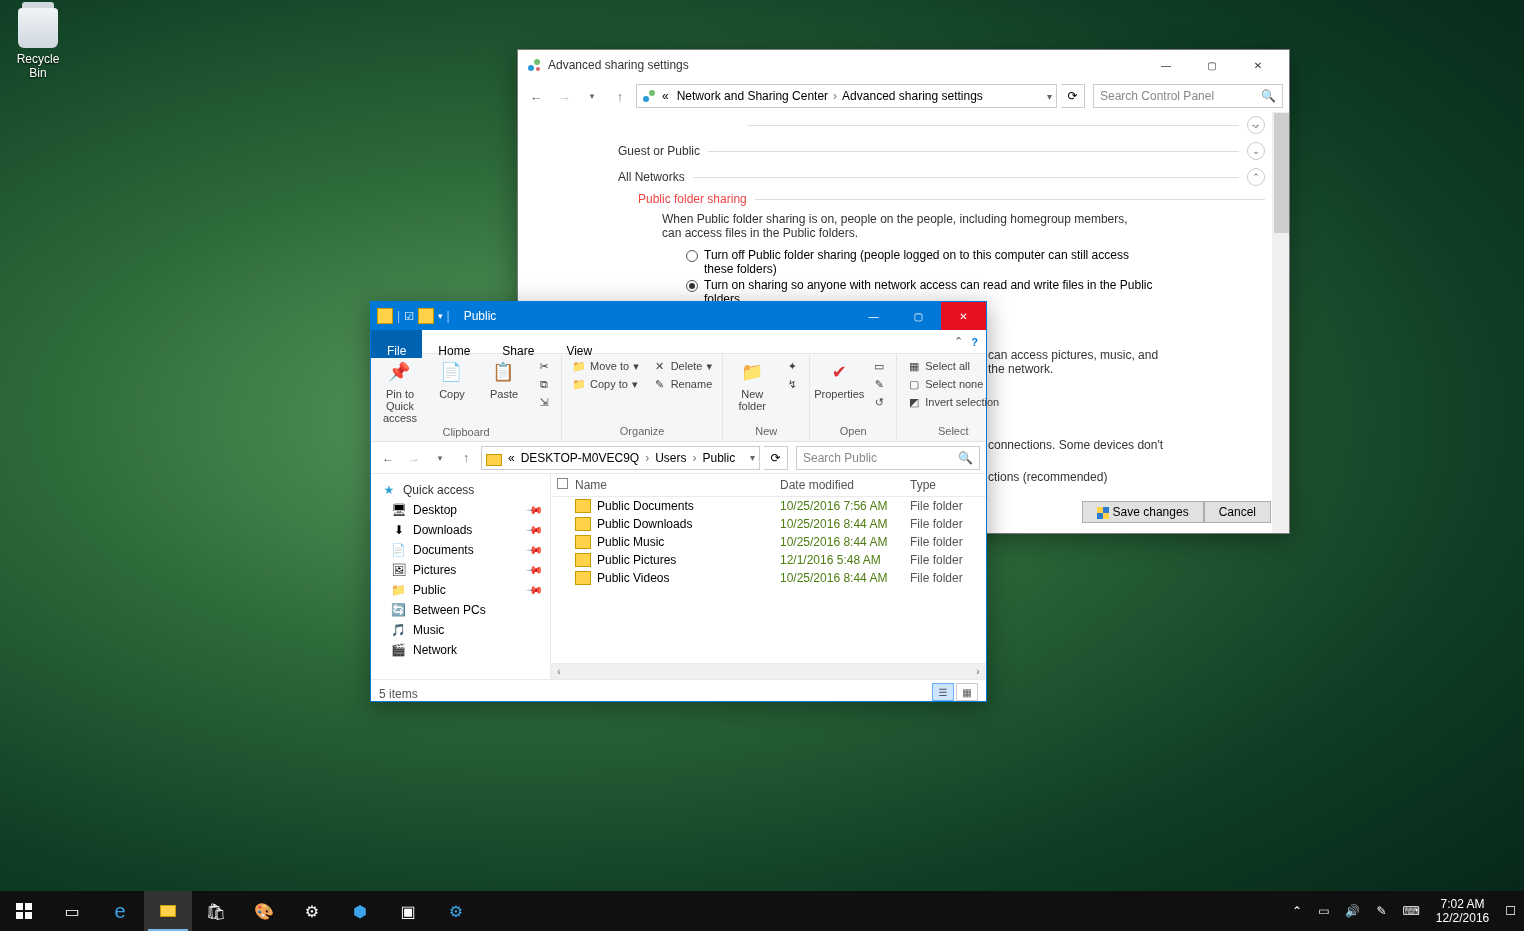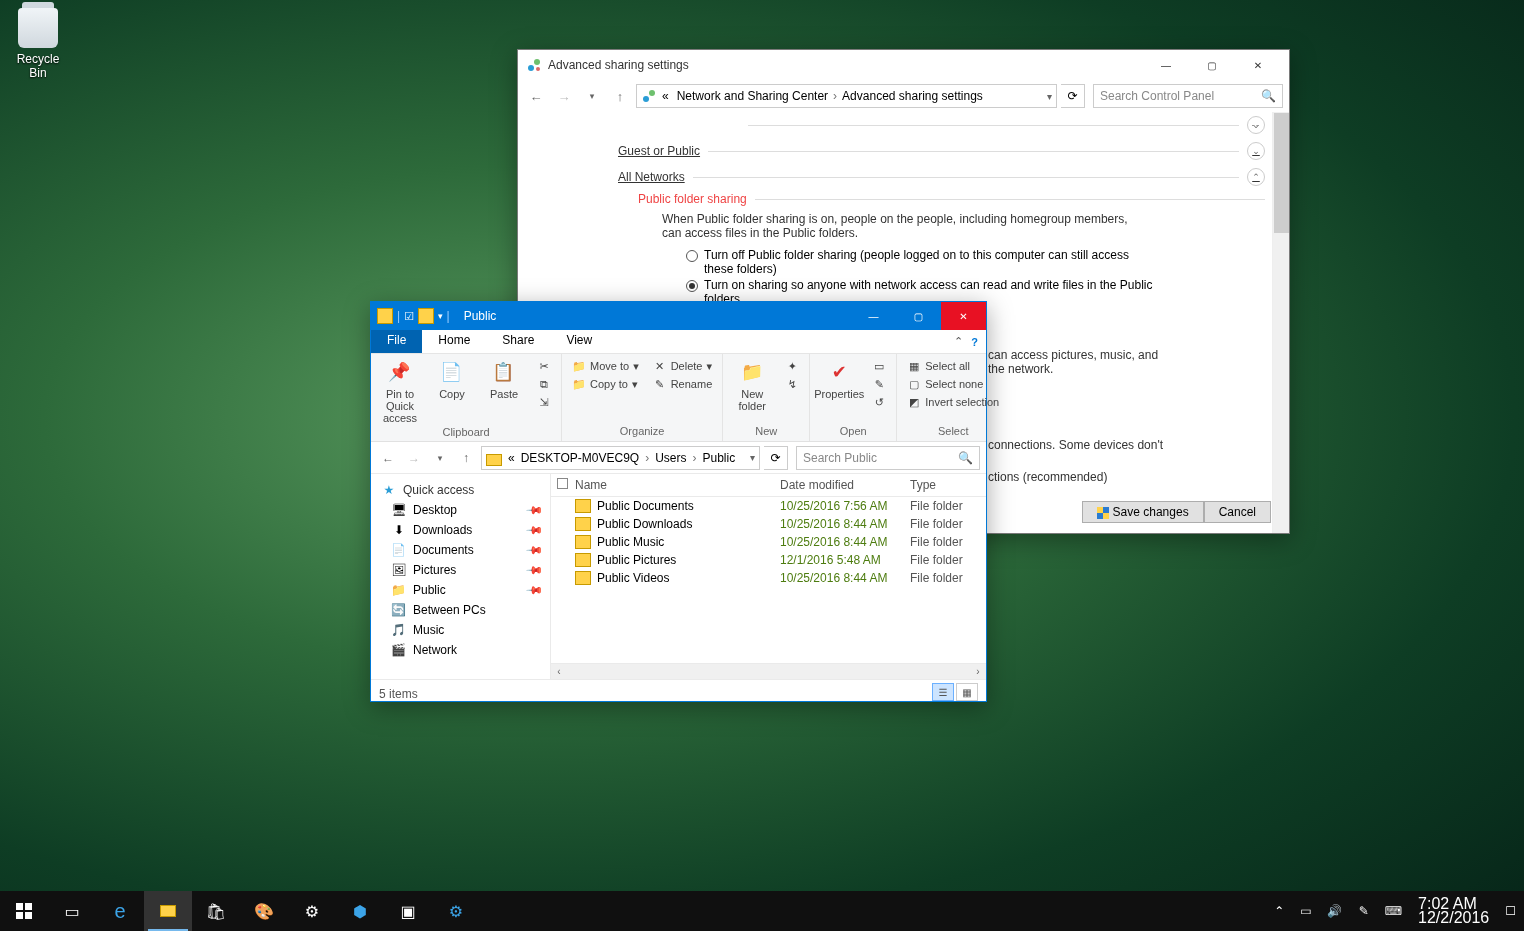--- a/index.html
+++ b/index.html
@@ -24,21 +24,21 @@
 .cp-nav { height: 32px; display:flex; align-items:center; padding: 0 6px; gap:4px; }
 .cp-nav .navbtn { width:24px; height:24px; display:flex; align-items:center; justify-content:center; color:#666; font-size:13px; }
 .cp-nav .breadcrumb { flex:1; border:1px solid #ccc; height:24px; display:flex; align-items:center; font-size:12px; padding:0 4px; gap:2px; overflow:hidden; white-space:nowrap;}
 .cp-nav .breadcrumb .bc-item { padding:0 3px; }
 .cp-nav .breadcrumb .sep { color:#777; }
 .cp-nav .refresh { width:24px; height:24px; border:1px solid #ccc; border-left:none; display:flex; align-items:center; justify-content:center; font-size:12px;}
 .cp-nav .search { width:190px; height:24px; border:1px solid #ccc; display:flex; align-items:center; font-size:12px; padding:0 6px; color:#888; margin-left:4px;}
 .cp-nav .search .sicon { margin-left:auto; color:#666; }
 .cp-body { position:relative; height: calc(100% - 62px); overflow:hidden; }
 .cp-content { position:absolute; inset:0; padding: 10px 24px 10px 100px; font-size:12px; overflow:hidden;}
-.cp-section-title { font-size:12px; color:#333; display:flex; align-items:center; gap:8px; margin: 8px 0 6px; text-decoration: underline; }
+.cp-section-title { font-size:12px; color:#333; display:flex; align-items:center; gap:8px; margin: 8px 0 6px; }
 .cp-section-title .line { flex:1; height:1px; background:#ddd; }
 .cp-section-title .chev { width:18px; height:18px; border:1px solid #ccc; border-radius:50%; display:flex; align-items:center; justify-content:center; font-size:9px; color:#666;}
 .cp-sub { margin-left:20px; font-size:12px; color:#ef4444; }
 .cp-desc { margin:6px 0 8px 44px; font-size:12px; color:#333; max-width:480px; }
 .cp-radio { display:flex; align-items:flex-start; gap:6px; margin:2px 0 2px 68px; font-size:12px; max-width:470px;}
 .cp-radio .r { width:12px; height:12px; border:1px solid #555; border-radius:50%; margin-top:2px; flex-shrink:0; position:relative;}
 .cp-radio .r.on:after { content:""; position:absolute; inset:2px; background:#333; border-radius:50%; }
 .cp-partial { margin-left:44px; font-size:12px; color:#333; max-width:470px; }
 .cp-footer { position:absolute; bottom:10px; right:18px; display:flex; }
 .cp-footer button { font-size:12px; padding:3px 14px; border:1px solid #adadad; background:#e1e1e1; }
@@ -49,21 +49,21 @@
 
 .ex { top: 301px; left: 370px; width: 617px; height: 401px; border:1px solid #0078d7;}
 .ex-titlebar { height:28px; background:#0078d7; display:flex; align-items:center; color:#fff; font-size:12px;}
 .ex-titlebar .qat { display:flex; align-items:center; gap:4px; padding:0 6px;}
 .ex-titlebar .qat .qi { width:16px; height:16px; background:#ffd24a; border:1px solid #c79a00; font-size:10px; display:flex; align-items:center; justify-content:center; color:#7a5a00;}
 .ex-titlebar .title { padding-left:8px; }
 .ex-titlebar .spacer { flex:1; }
 .ex-titlebar .winbtn { width:45px; height:28px; display:flex; align-items:center; justify-content:center; font-size:10px; }
 .ex-titlebar .winbtn.close { background:#e81123; }
 .ex-tabs { height:24px; background:#fff; display:flex; align-items:stretch; font-size:12px; border-bottom:1px solid #e5e5e5;}
-.ex-tabs .tab { padding:3px 16px; }
+.ex-tabs .tab { padding:14px 16px; }
 .ex-tabs .tab.file { background:#0063b1; color:#fff; }
 .ex-tabs .right { margin-left:auto; display:flex; align-items:center; gap:8px; padding-right:8px; color:#555; font-size:11px;}
 .ex-ribbon { height:88px; background:#f5f6f7; border-bottom:1px solid #e1e1e1; display:flex; font-size:11px; color:#444;}
 .ex-ribbon .group { border-right:1px solid #e4e4e4; padding:4px 6px; display:flex; flex-direction:column; }
 .ex-ribbon .group .body { flex:1; display:flex; align-items:flex-start; gap:6px;}
 .ex-ribbon .group .gtitle { text-align:center; font-size:11px; color:#666; margin-top:2px;}
 .ex-ribbon .big { display:flex; flex-direction:column; align-items:center; width:46px; font-size:11px; text-align:center; gap:2px;}
 .ex-ribbon .big .icon { width:28px; height:28px; display:flex; align-items:center; justify-content:center; font-size:18px;}
 .ex-ribbon .small-col { display:flex; flex-direction:column; gap:2px; }
 .ex-ribbon .small { display:flex; align-items:center; gap:4px; padding:1px 4px; white-space:nowrap;}
@@ -98,21 +98,21 @@
 .hscroll { height:16px; background:#f0f0f0; border-top:1px solid #eaeaea; display:flex; align-items:center;}
 .hscroll .ar { width:16px; text-align:center; font-size:10px; color:#666;}
 .hscroll .track { flex:1; }
 
 
 .taskbar { position:absolute; bottom:0; left:0; right:0; height:40px; background:#101010; display:flex; align-items:center; color:#fff;}
 .taskbar .tbtn { width:48px; height:40px; display:flex; align-items:center; justify-content:center; font-size:16px;}
 .taskbar .tbtn.active { background:#333; position:relative;}
 .taskbar .tbtn.active:after { content:""; position:absolute; left:4px; right:4px; bottom:0; height:2px; background:#76b9ed;}
 .taskbar .tray { margin-left:auto; display:flex; align-items:center; gap:16px; padding-right:8px; font-size:12px;}
-.taskbar .clock { text-align:left; font-size:16px; line-height:14px;}
+.taskbar .clock { text-align:center; font-size:12px; line-height:14px;}
 .folder-ico { width:16px; height:12px; background:#ffd24a; border:1px solid #c79a00; display:inline-block; position:relative; top:2px;}
 svg { display:block; }
 </style>
 </head>
 <body>
 
 <div class="desktop-icon">
   <div class="bin"></div>
   <div>Recycle Bin</div>
 </div>

